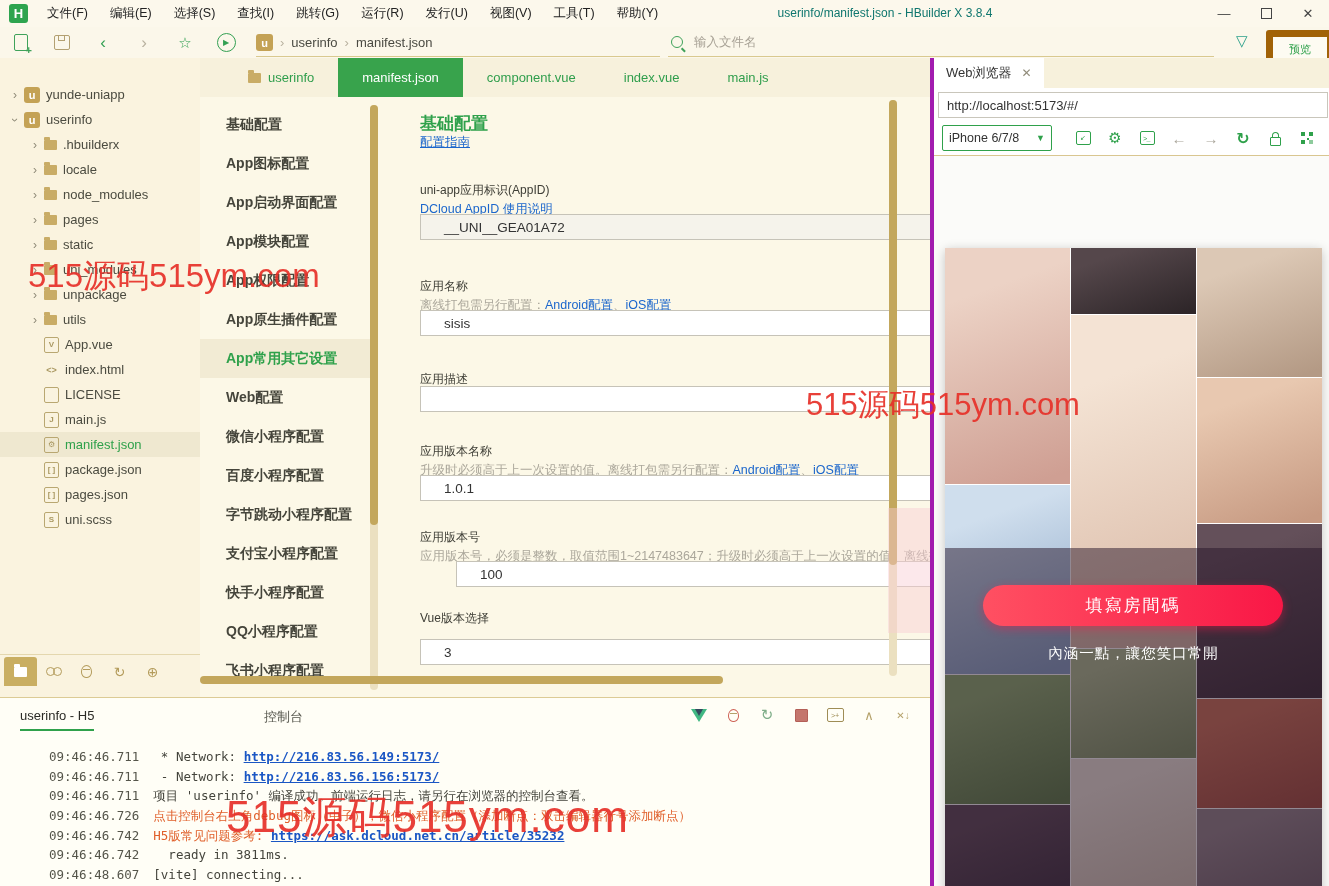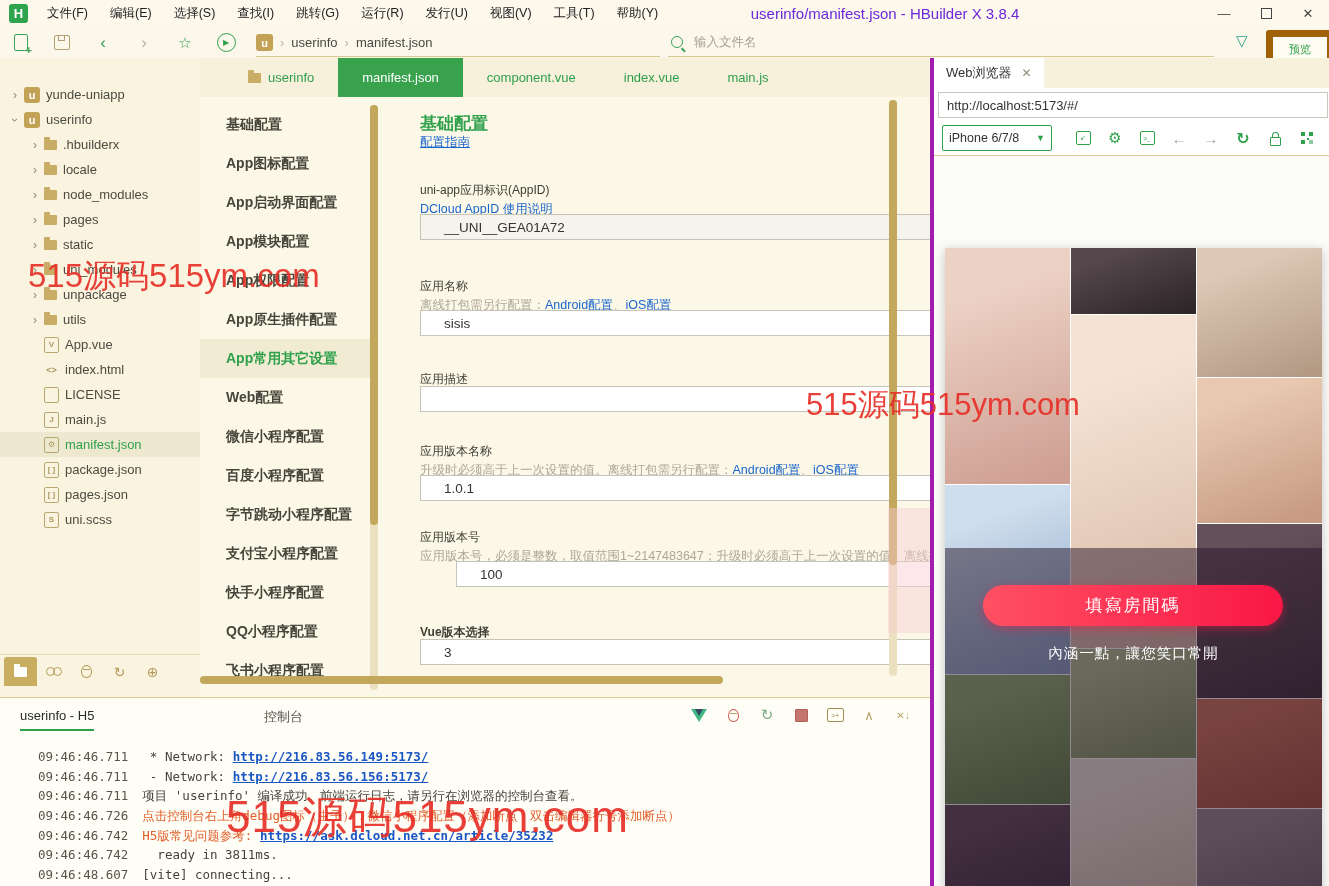--- a/index.html
+++ b/index.html
@@ -5,21 +5,21 @@
   html,body{margin:0;padding:0}
   body{width:1329px;height:886px;position:relative;overflow:hidden;
        font-family:"Liberation Sans","DejaVu Sans",sans-serif;
        background:#FBF6E8;color:#333;font-size:13px;-webkit-font-smoothing:antialiased}
   
   #menubar{position:absolute;left:0;top:0;width:1329px;height:27px;background:#FCF8EC;display:flex;align-items:center}
   .applogo{width:19px;height:19px;margin:0 8px 0 9px;background:#2EA44F;border-radius:3px;color:#fff;
            font-weight:700;font-size:13px;display:flex;align-items:center;justify-content:center}
   #menus{display:flex}
   .menu-item{padding:0 11px;line-height:27px;font-size:12.5px;color:#222;cursor:default}
-  #wintitle{position:absolute;left:885px;top:0;transform:translateX(-50%);line-height:27px;font-size:15px;color:#6d28d9;white-space:nowrap}
+  #wintitle{position:absolute;left:885px;top:0;transform:translateX(-50%);line-height:27px;font-size:12px;color:#0f766e;white-space:nowrap}
   #wincontrols{position:absolute;right:0;top:0;display:flex}
   .winbtn{width:42px;height:27px;display:flex;align-items:center;justify-content:center;color:#444;font-size:13px}
   .winbtn .box{width:9px;height:9px;border:1.2px solid #444}
   
   #toolbar{position:absolute;left:0;top:27px;width:1329px;height:31px;background:#FBF7EA;border-bottom:1px solid #E6DAB3}
   #tb-icons{position:absolute;left:10px;top:0;height:30px;display:flex;align-items:center;gap:19px}
   .ti{display:inline-flex;align-items:center;justify-content:center;width:22px;height:22px;cursor:pointer}
   .g-char{font-size:17px;line-height:1}
   .green{color:#33A053}.gray{color:#B9B2A0}
   .g-newfile{width:12px;height:15px;border:1.4px solid #3FA25A;border-radius:2px;position:relative}
@@ -118,21 +118,21 @@
   #ctab0{left:20px;color:#2b2b26}
   #ctab0 .u{position:absolute;left:0;right:0;bottom:-8px;height:2px;background:#2FA14B}
   #ctab1{left:264px;color:#55554c}
   #cicons{position:absolute;right:18px;top:8px;display:flex;align-items:center;gap:16px}
   .ci{display:inline-flex;align-items:center;justify-content:center;width:18px;height:18px;cursor:pointer;color:#B5A26B}
   .g-vue{width:0;height:0;border-left:8px solid transparent;border-right:8px solid transparent;border-top:13px solid #41B883;position:relative}
   .g-vue::after{content:"";position:absolute;left:-4px;top:-13px;width:0;height:0;border-left:4px solid transparent;border-right:4px solid transparent;border-top:7px solid #35495E}
   .g-stop{width:11px;height:11px;background:#C4766D;border:1px solid #b45f57;border-radius:1px}
   .g-term{width:15px;height:12px;border:1.3px solid #9F8D55;border-radius:2px;font-size:7px;color:#9F8D55;display:flex;align-items:center;justify-content:center}
   #clines{position:absolute;left:0;top:49px;width:930px;font-family:"DejaVu Sans Mono","Liberation Mono",monospace;font-size:12.5px;color:#44443C}
-  .cline{height:19.7px;line-height:19.7px;white-space:pre;padding-left:38px}
+  .cline{height:19.7px;line-height:19.7px;white-space:pre;padding-left:49px}
   .cline .time{margin-right:14px;color:#55554a}
   .clink{color:#1A56C4;text-decoration:underline;font-weight:700;cursor:pointer}
   .cwarn{color:#E05F2A}
   
   .wm{position:absolute;color:rgba(230,48,40,.92);font-weight:500;white-space:nowrap;pointer-events:none;z-index:50}
   #wm1{left:28px;top:254px;font-size:33px}
   #wm2{left:806px;top:384px;font-size:31px}
   #wm3{left:226px;top:788px;font-size:44px;letter-spacing:1px}
 </style>
 </head>
@@ -346,21 +346,21 @@
           <div class="fhint" style="top: 239px;"><span>离线打包需另行配置：</span><span class="flink">Android配置</span><span>、</span><span class="flink">iOS配置</span></div>
           <div class="finput" style="top: 252px;">sisis</div>
           <div class="flabel" style="top: 313px;">应用描述</div>
           <div class="finput" style="top: 328px;"></div>
           <div class="flabel" style="top: 385px;">应用版本名称</div>
           <div class="fhint" style="top: 404px;"><span>升级时必须高于上一次设置的值。离线打包需另行配置：</span><span class="flink">Android配置</span><span>、</span><span class="flink">iOS配置</span></div>
           <div class="finput" style="top: 417px;">1.0.1</div>
           <div class="flabel" style="top: 471px;">应用版本号</div>
           <div class="fhint" style="top: 490px;"><span>应用版本号，必须是整数，取值范围1~2147483647；升级时必须高于上一次设置的值。离线打</span></div>
           <div class="finput" style="top: 503px; margin-left: 36px;">100</div>
-          <div class="flabel" style="top: 566px; font-weight: bold;">Vue版本选择</div>
+          <div class="flabel" style="top: 552px;">Vue版本选择</div>
           <div class="finput" style="top: 581px;">3</div>
         </div>
     </div>
     <div id="nav" style="background:#FCF8E7">
         <div class="navitem">基础配置</div>
         <div class="navitem">App图标配置</div>
         <div class="navitem">App启动界面配置</div>
         <div class="navitem">App模块配置</div>
         <div class="navitem">App权限配置</div>
         <div class="navitem">App原生插件配置</div>

